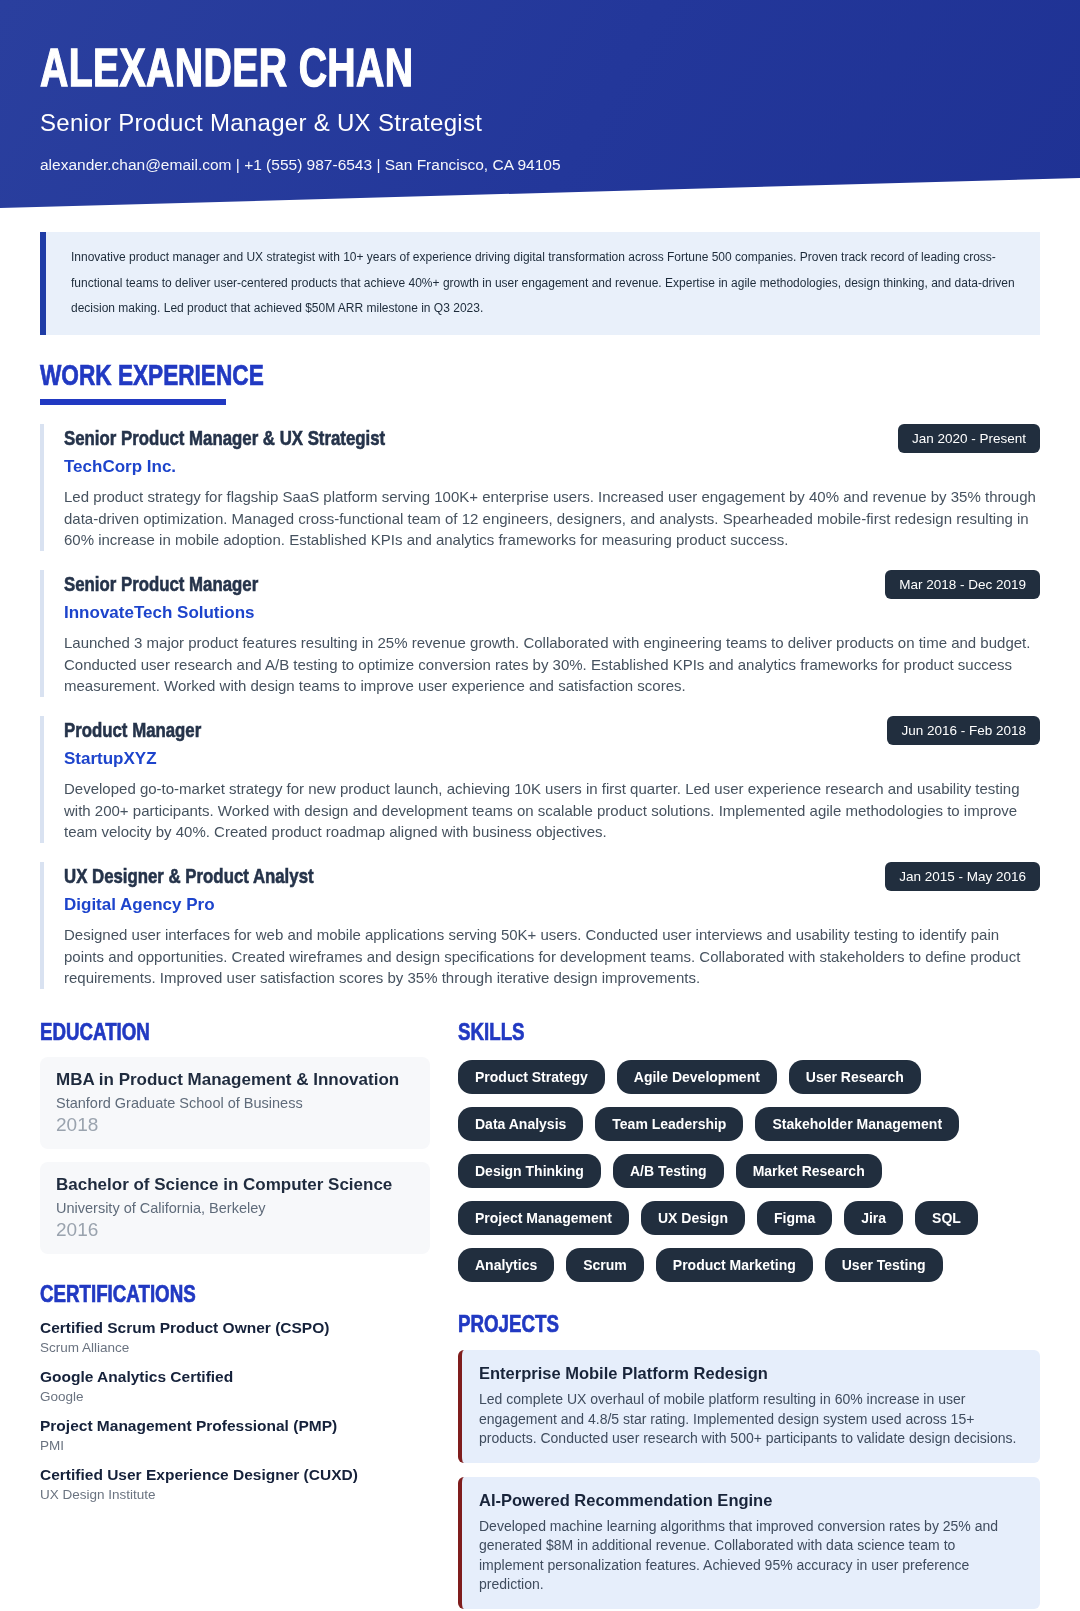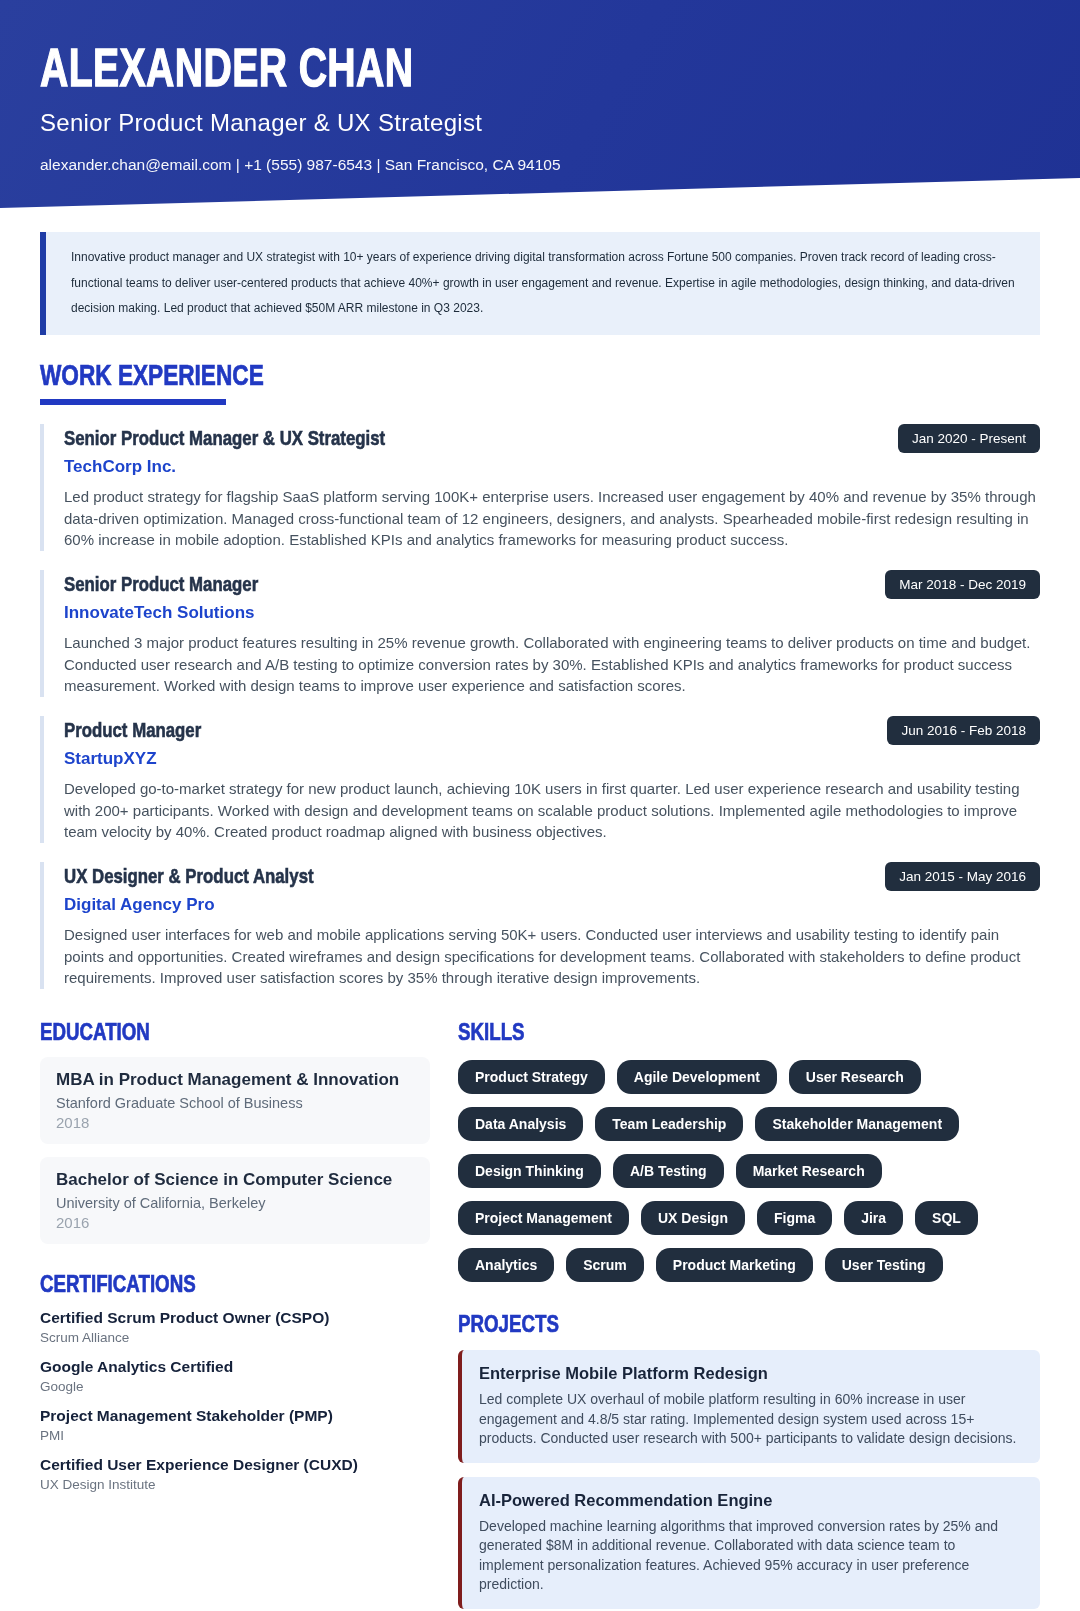--- a/index.html
+++ b/index.html
@@ -54,21 +54,21 @@
   }
   .company { margin-top:4px; color:#1d44cc; font-weight:700; font-size:17px; }
   .job-desc { margin:9px 0 0; font-size:15px; line-height:21.5px; color:#46525f; }
 
   
   .columns { display:grid; grid-template-columns:390px 1fr; column-gap:28px; margin-top:30px; }
 
   .edu-card { background:#f7f8fa; border-radius:8px; padding:13px 16px; margin-top:13px; }
   .edu-degree { font-size:17px; font-weight:700; color:#1f2b3e; }
   .edu-school { font-size:14.5px; color:#5f6b7a; margin-top:5px; }
-  .edu-year   { font-size:15px; color:#9aa3ae; margin-top:3px; }
+  .edu-year   { font-size:19px; color:#9aa3ae; margin-top:3px; }
 
   .cert-heading-wrap { margin-top:27px; }
   .cert-item { margin-top:13px; }
   .cert-name { font-size:15.5px; font-weight:700; color:#15213a; }
   .cert-issuer { font-size:13.5px; color:#6a7380; margin-top:3px; }
 
   .pills { display:flex; flex-wrap:wrap; gap:13px 12px; margin-top:16px; }
   .pill {
     background:#212e3e; color:#ffffff; font-weight:700; font-size:14px;
     line-height:1; padding:10px 17px; border-radius:14px; white-space:nowrap;
@@ -165,21 +165,21 @@
               <div class="cert-name">Certified Scrum Product Owner (CSPO)</div>
               <div class="cert-issuer">Scrum Alliance</div>
             </div>
           
             <div class="cert-item">
               <div class="cert-name">Google Analytics Certified</div>
               <div class="cert-issuer">Google</div>
             </div>
           
             <div class="cert-item">
-              <div class="cert-name">Project Management Stakeholder (PMP)</div>
+              <div class="cert-name">Project Management Professional (PMP)</div>
               <div class="cert-issuer">PMI</div>
             </div>
           
             <div class="cert-item">
               <div class="cert-name">Certified User Experience Designer (CUXD)</div>
               <div class="cert-issuer">UX Design Institute</div>
             </div>
           
         </div>
       </div>

